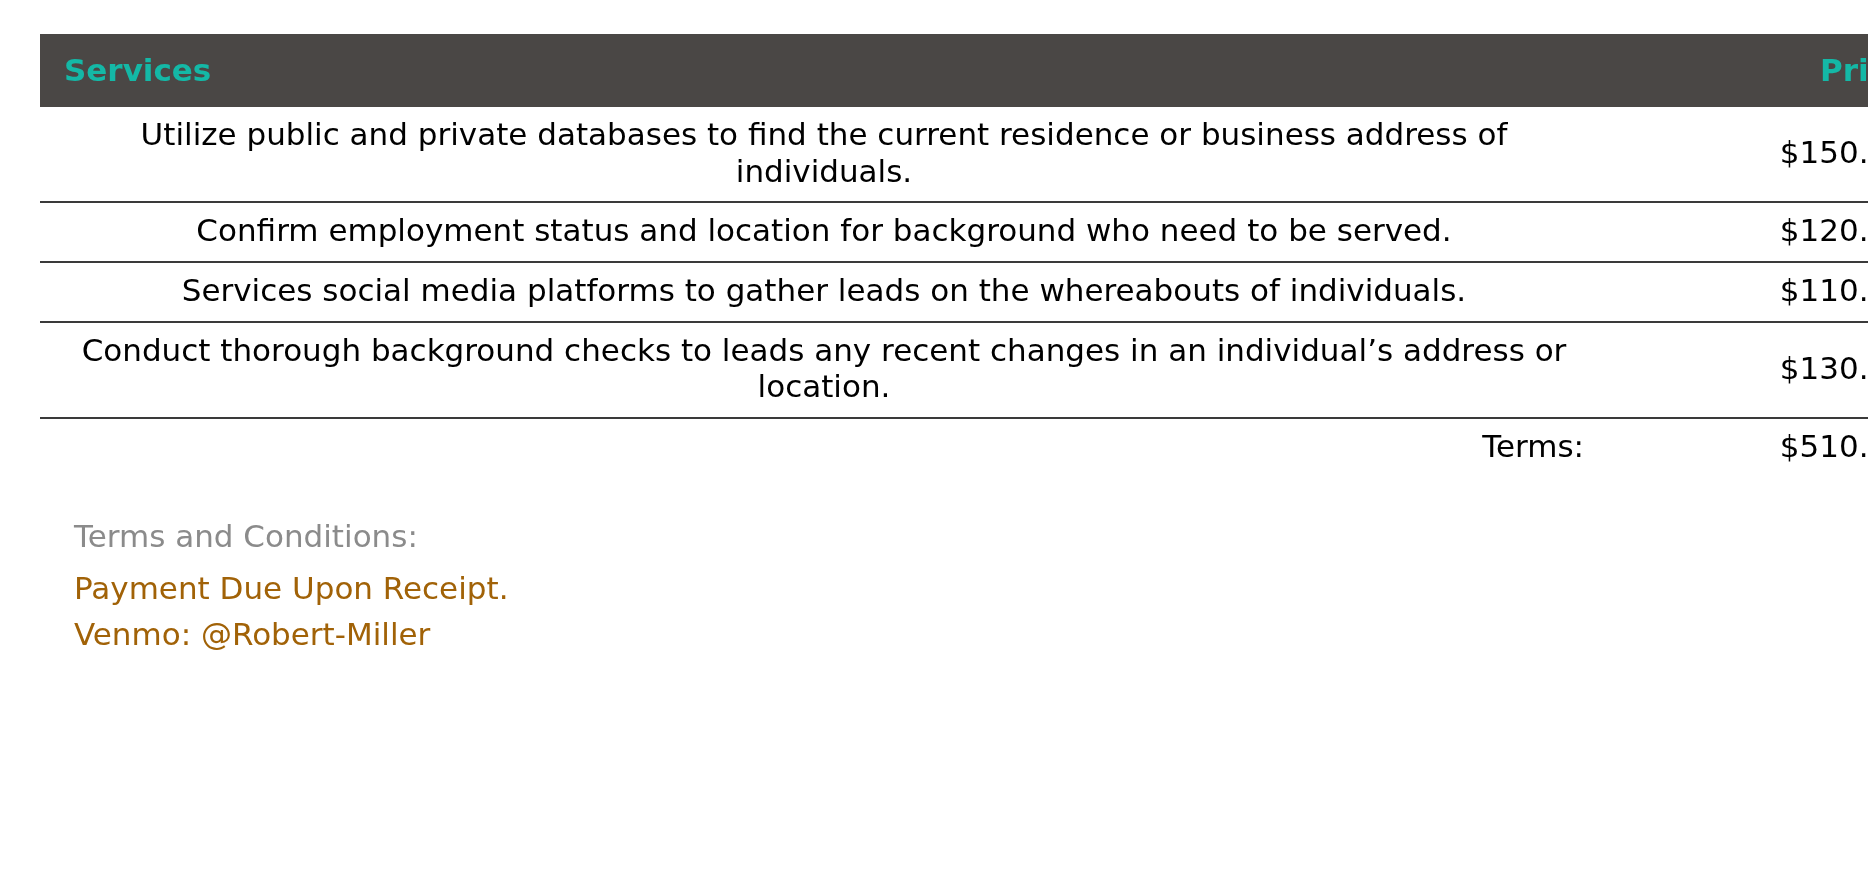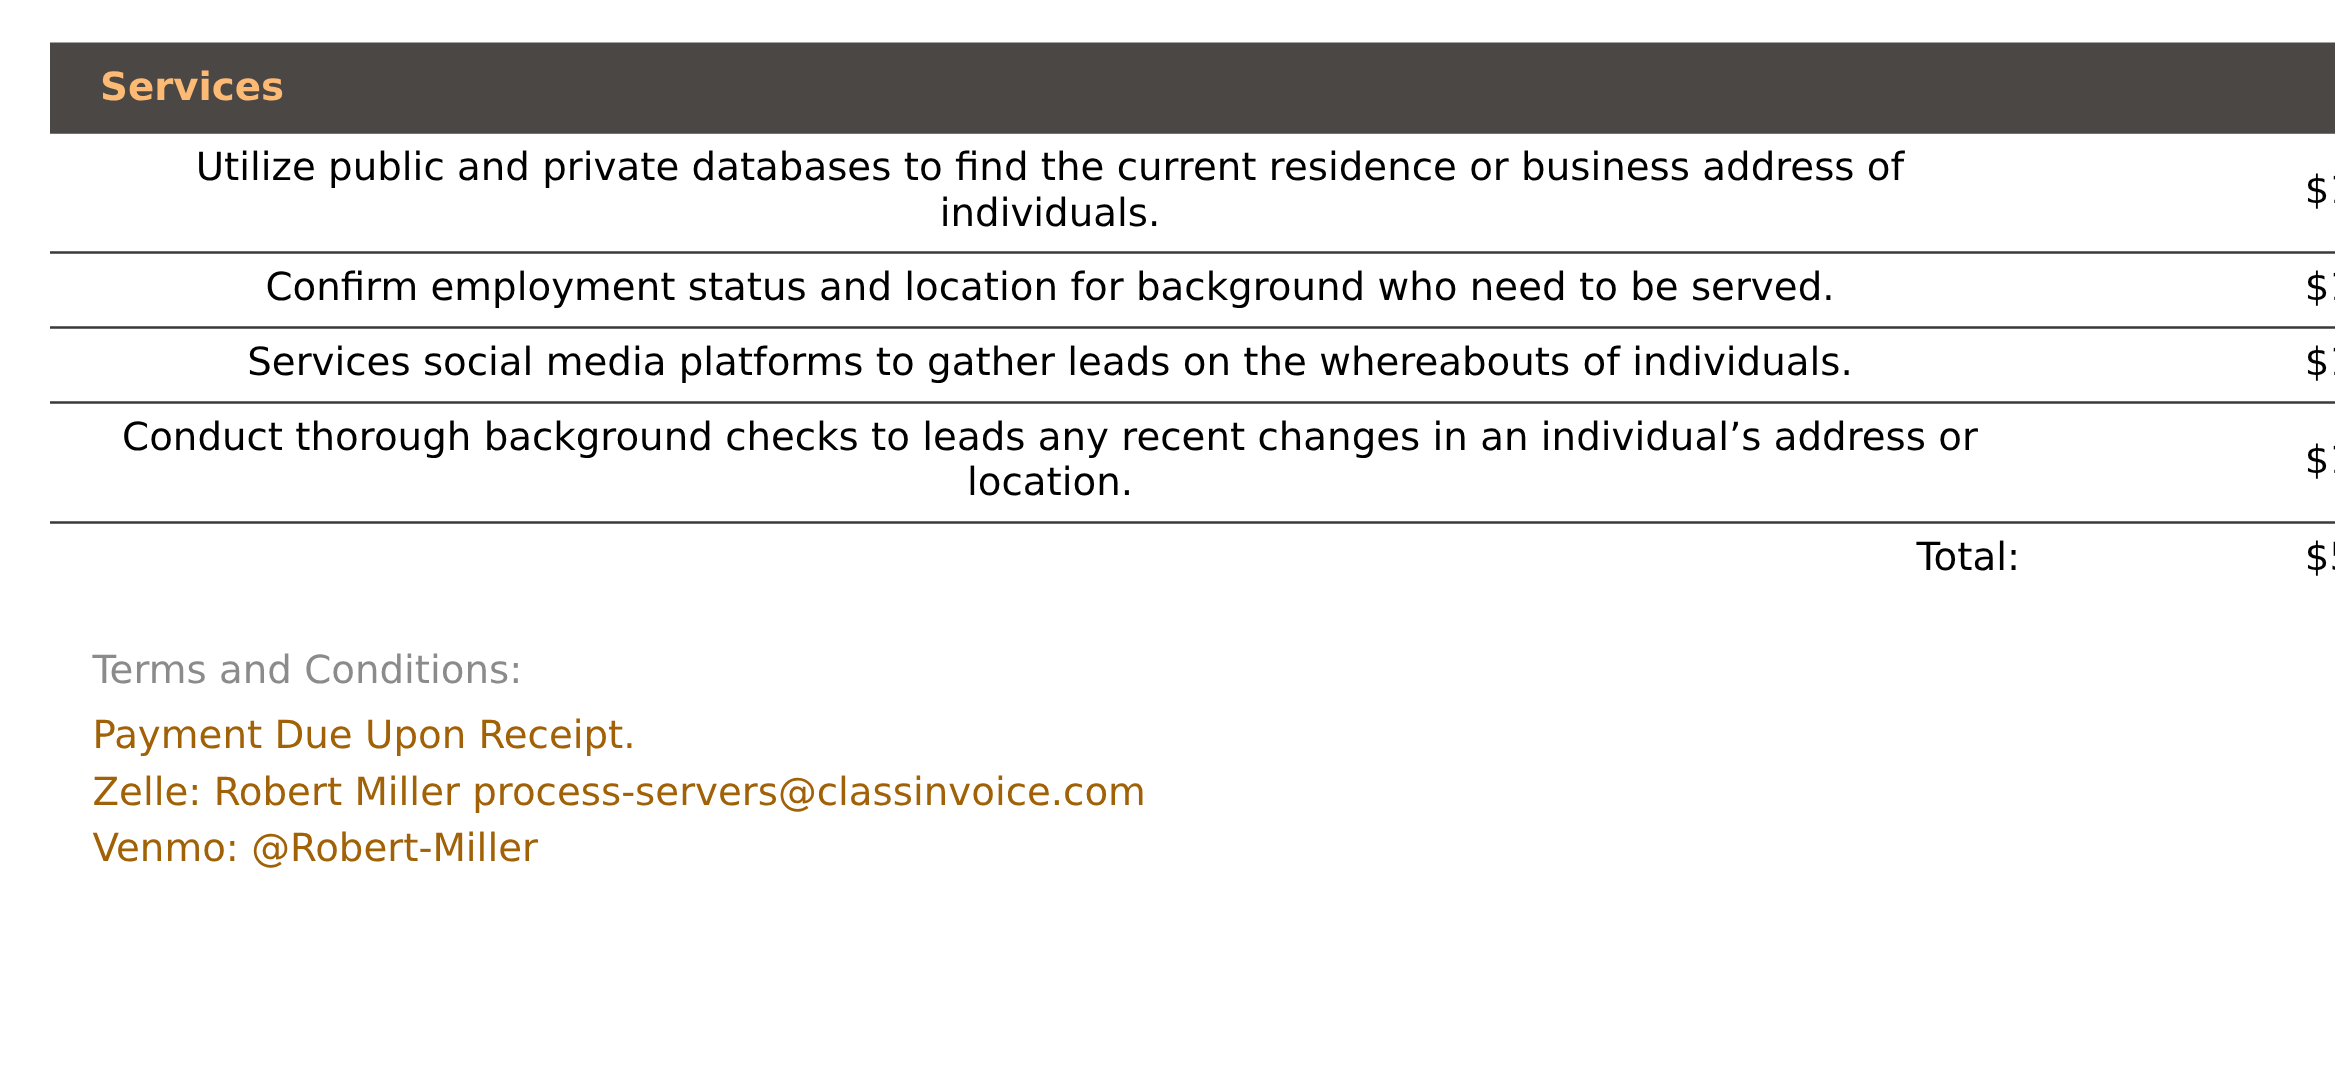--- a/index.html
+++ b/index.html
@@ -22,24 +22,24 @@
     padding: 34px 40px 0 40px;
   }
   
   .services-table {
     width: 1796px;
     border-collapse: collapse;
     table-layout: fixed;
   }
   .services-table thead th {
     background: #4a4745;
-    color: #fdba74;
+    color: #14b8a6;
     font-size: 31px;
     font-weight: bold;
-    padding: 18px 40px;
+    padding: 18px 24px;
     line-height: 1.2;
   }
   .th-service {
     text-align: left;
     width: 1520px;
   }
   .th-price {
     text-align: right;
     width: 276px;
   }
@@ -116,26 +116,25 @@
       </tr>
       <tr>
         <td class="td-service">Services social media platforms to gather leads on the whereabouts of individuals.</td>
         <td class="td-price">$110.00</td>
       </tr>
       <tr>
         <td class="td-service">Conduct thorough background checks to leads any recent changes in an individual’s address or location.</td>
         <td class="td-price">$130.00</td>
       </tr>
       <tr class="totals-row">
-        <td class="totals-label">Total:</td>
+        <td class="totals-label">Terms:</td>
         <td class="totals-value">$510.00</td>
       </tr>
     </tbody>
   </table>
 
   <div class="terms">
     <div class="terms-title">Terms and Conditions:</div>
     <div class="terms-line">Payment Due Upon Receipt.</div>
-    <div class="terms-line">Zelle: Robert Miller process-servers@classinvoice.com</div>
     <div class="terms-line">Venmo: @Robert-Miller</div>
   </div>
 
 </div>
 
 </body></html>

